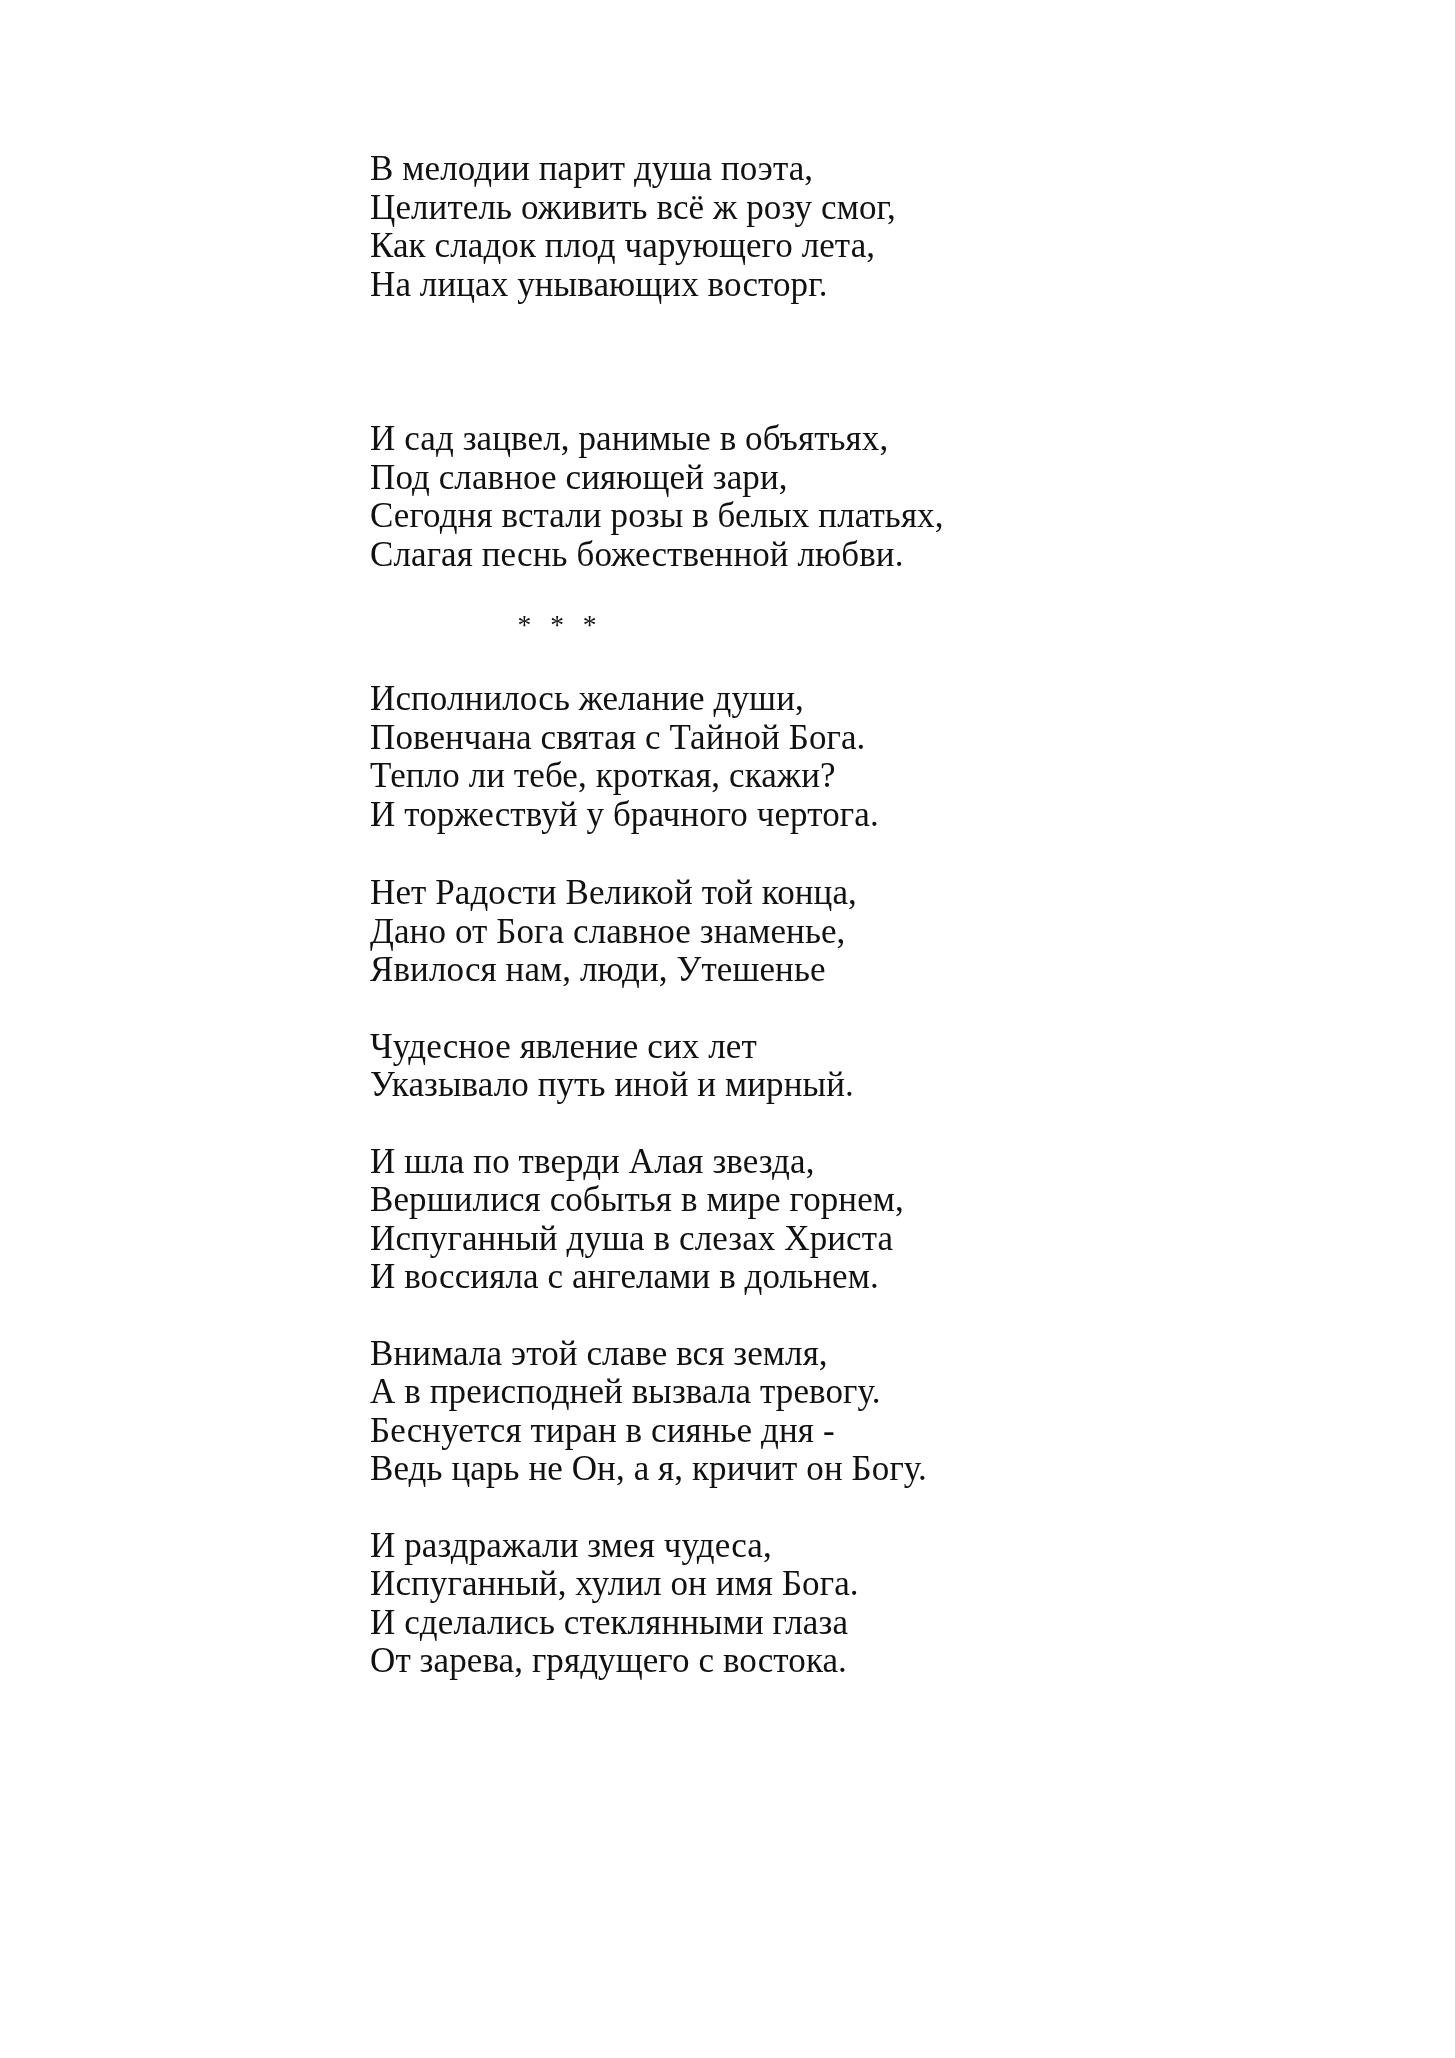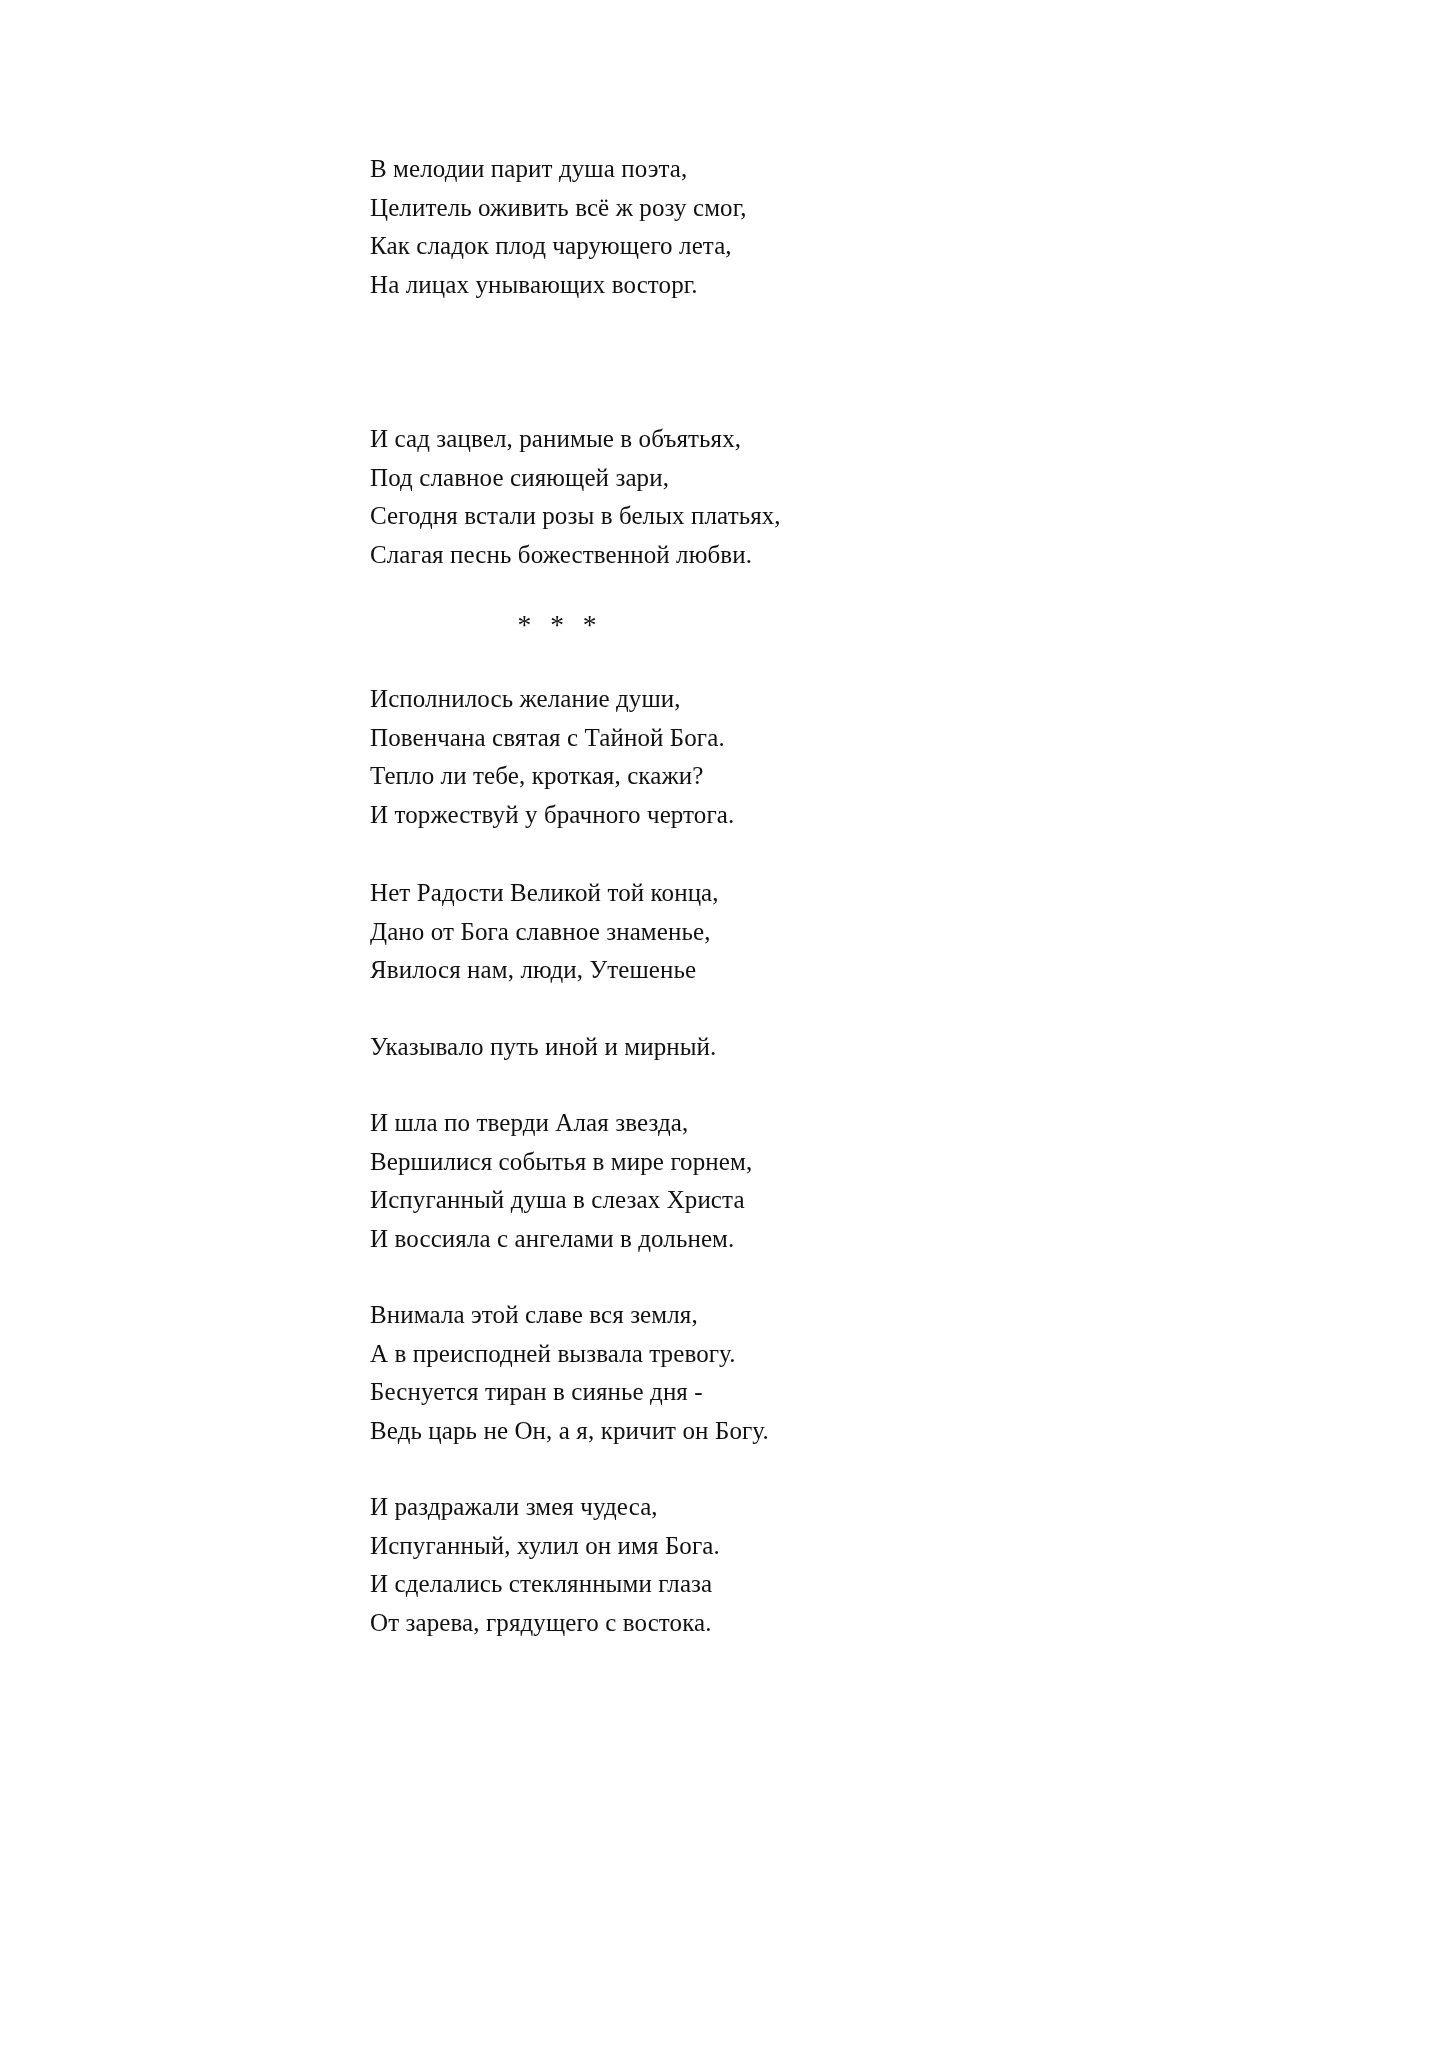--- a/index.html
+++ b/index.html
@@ -23,21 +23,21 @@
   .poem-body {
     position: absolute;
     left: 370px;
     top: 150px;
     width: 900px;
   }
   .stanza {
     margin: 0;
   }
   .verse-line {
-    font-size: 25px;
+    font-size: 35px;
     line-height: 38.5px;
     letter-spacing: 0.1px;
     white-space: pre-wrap;
     color: #111111;
   }
   
   .gap-large   { height: 116px; }
   .gap-medium  { height: 40px;  }
   .gap-small   { height: 38px;  }
   .gap-sep-top { height: 36px;  }
@@ -93,20 +93,21 @@
 
     <div class="stanza">
       <div class="verse-line">Нет Радости Великой той конца,</div>
       <div class="verse-line">Дано от Бога славное знаменье,</div>
       <div class="verse-line">Явилося нам, люди, Утешенье</div>
     </div>
 
     <div class="gap-small"></div>
 
     <div class="stanza">
+      <div class="verse-line">Чудесное явление сих лет</div>
       <div class="verse-line">Указывало путь иной и мирный.</div>
     </div>
 
     <div class="gap-small"></div>
 
     <div class="stanza">
       <div class="verse-line">И шла по тверди Алая звезда,</div>
       <div class="verse-line">Вершилися событья в мире горнем,</div>
       <div class="verse-line">Испуганный душа в слезах Христа</div>
       <div class="verse-line">И воссияла с ангелами в дольнем.</div>

